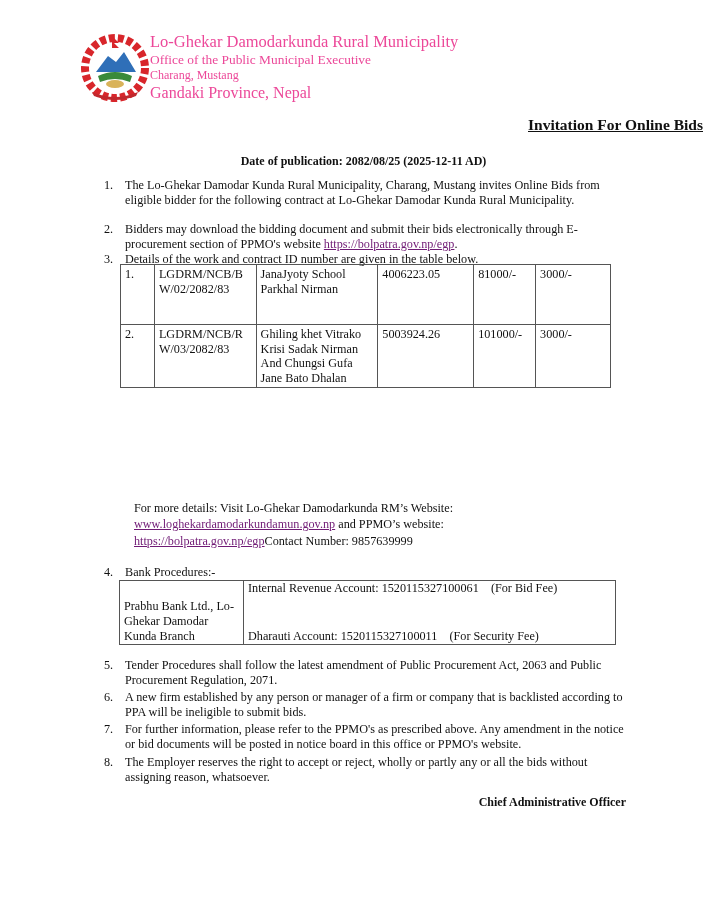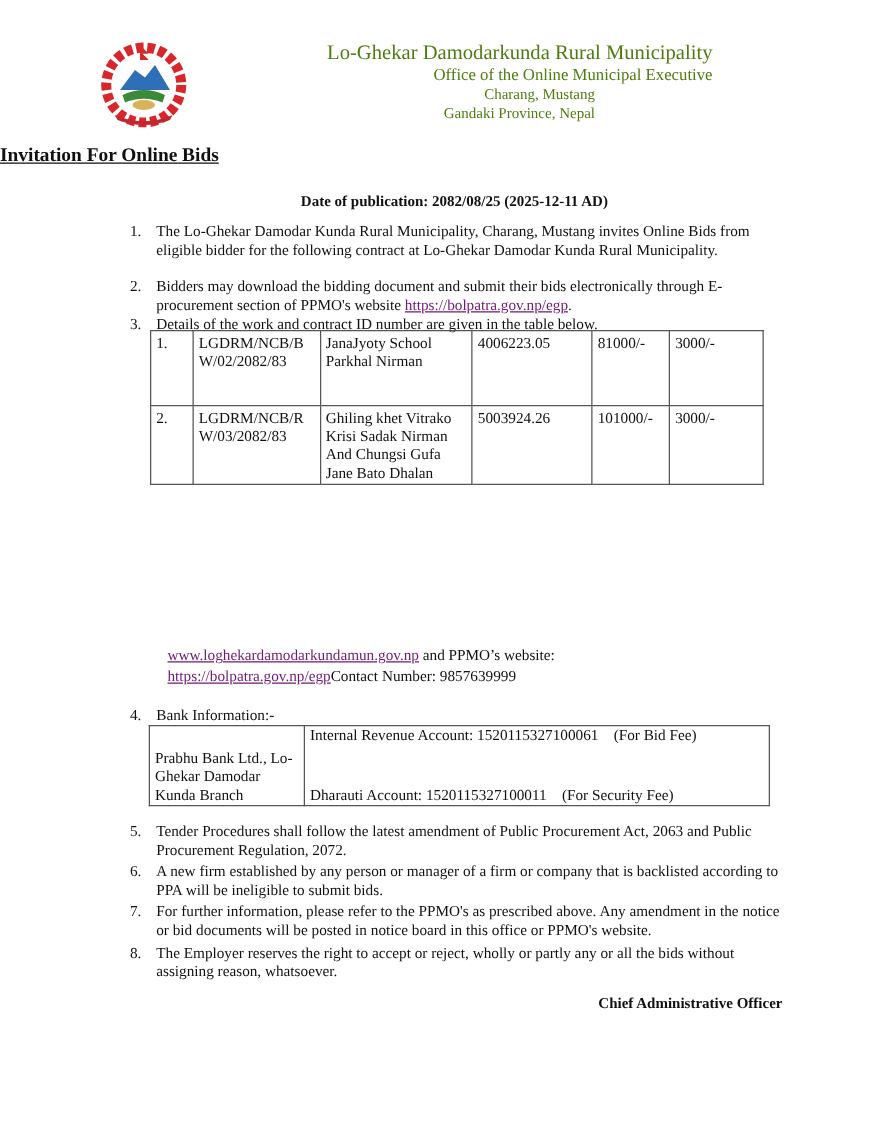--- a/index.html
+++ b/index.html
@@ -1,24 +1,24 @@
 <!DOCTYPE html>
 <html><head>
 <meta charset="utf-8">
 <style>
   html, body { margin: 0; padding: 0; background: #ffffff; }
   body { width: 703px; height: 910px; position: relative; overflow: hidden;
          font-family: "Liberation Serif", "DejaVu Serif", serif; color: #111; font-size: 12.2px; }
   .abs { position: absolute; }
-  .hdr { color: #4d7c0f; text-align: right; line-height: 1.2; }
+  .hdr { color: #ec4899; text-align: left; line-height: 1.2; }
   .h1 { left: 150px; top: 32px; width: 420px; font-size: 16.5px; }
   .h2 { left: 150px; top: 52px; width: 420px; font-size: 13.4px; }
   .h3 { left: 150px; top: 68px; width: 326px; font-size: 12px; }
-  .h4 { left: 150px; top: 83px; width: 326px; font-size: 12px; }
-  .title { left: 0; top: 116px; width: 703px; text-align: left; font-weight: bold; font-size: 15.5px; text-decoration: underline; }
+  .h4 { left: 150px; top: 83px; width: 326px; font-size: 16px; }
+  .title { left: 0; top: 116px; width: 703px; text-align: right; font-weight: bold; font-size: 15.5px; text-decoration: underline; }
   .date { left: 0; top: 154px; width: 703px; text-align: center; font-weight: bold; font-size: 12px; padding-left: 12px; }
   .li { left: 104px; width: 520px; line-height: 14.6px; }
   .li .num { position: absolute; left: 0; width: 18px; }
   .li .txt { margin-left: 21px; display: block; }
   a.link { color: #701a75; text-decoration: underline; }
   table.bids { position: absolute; left: 120px; top: 264px; border-collapse: collapse; width: 491px; }
   table.bids td, table.bids th { border: 1px solid #555; vertical-align: top; padding: 2px 4px; font-size: 12.2px; text-align: left; }
   table.bids th { font-weight: bold; line-height: 22.6px; height: 108px; }
   table.bids td { line-height: 14.6px; }
   table.bank { position: absolute; left: 119px; top: 580px; border-collapse: collapse; width: 497px; }
@@ -35,21 +35,21 @@
     <circle cx="37" cy="36" r="30" fill="none" stroke="#d8262b" stroke-width="8" stroke-dasharray="6 3"></circle>
     <path d="M18 40 L30 24 L38 30 L46 20 L58 40 Z" fill="#2f6fb8"></path>
     <path d="M20 44 Q37 36 54 44 L52 50 Q37 44 22 50 Z" fill="#3a8a3a"></path>
     <ellipse cx="37" cy="52" rx="9" ry="4" fill="#d9b35a"></ellipse>
     <path d="M34 4 L34 16 L41 16 L36 11 L41 11 Z" fill="#d8262b"></path>
     <path d="M14 60 Q37 70 60 60 L58 64 Q37 72 16 64 Z" fill="#c0282d"></path>
   </svg>
 </div>
 
 <div class="abs hdr h1">Lo-Ghekar Damodarkunda Rural Municipality</div>
-<div class="abs hdr h2">Office of the Online Municipal Executive</div>
+<div class="abs hdr h2">Office of the Public Municipal Executive</div>
 <div class="abs hdr h3">Charang, Mustang</div>
 <div class="abs hdr h4">Gandaki Province, Nepal</div>
 
 <div class="abs title">Invitation For Online Bids</div>
 <div class="abs date">Date of publication: 2082/08/25 (2025-12-11 AD)</div>
 
 <div class="abs li" style="top:178px;">
   <span class="num">1.</span>
   <span class="txt">The Lo-Ghekar Damodar Kunda Rural Municipality, Charang, Mustang invites Online Bids from eligible bidder for the following contract at Lo-Ghekar Damodar Kunda Rural Municipality.</span>
 </div>
@@ -85,45 +85,45 @@
     <td style="word-break:break-all;">LGDRM/NCB/RW/03/2082/83</td>
     <td>Ghiling khet Vitrako Krisi Sadak Nirman And Chungsi Gufa Jane Bato Dhalan</td>
     <td>5003924.26</td>
     <td>101000/-</td>
     <td>3000/-</td>
   </tr>
 </tbody>
   </table>
 
 <div class="abs more">
-  <br>
+  <span>For more details: Visit Lo-Ghekar Damodarkunda RM’s Website:</span><br>
   <a class="link">www.loghekardamodarkundamun.gov.np</a><span> and PPMO’s website:</span><br>
   <a class="link">https://bolpatra.gov.np/egp</a><span>Contact Number: 9857639999</span>
 </div>
 
 <div class="abs li" style="top:565px;">
   <span class="num">4.</span>
-  <span class="txt">Bank Information:-</span>
+  <span class="txt">Bank Procedures:-</span>
 </div>
 
 <table class="bank">
   <tbody>
       <tr style="height:60px;">
     <td style="width:115px; padding-bottom:1px;margin-left:20px;">Prabhu Bank Ltd., Lo-Ghekar Damodar Kunda Branch</td>
     <td style="padding-bottom:1px;">
       <div style="white-space:pre; margin-bottom:33px;">Internal Revenue Account: 1520115327100061    (For Bid Fee)</div>
       <div style="white-space:pre;">Dharauti Account: 1520115327100011    (For Security Fee)</div>
     </td>
   </tr>
 </tbody>
   </table>
 
 <div class="abs li" style="top:658px;">
   <span class="num">5.</span>
-  <span class="txt">Tender Procedures shall follow the latest amendment of Public Procurement Act, 2063 and Public Procurement Regulation, 2072.</span>
+  <span class="txt">Tender Procedures shall follow the latest amendment of Public Procurement Act, 2063 and Public Procurement Regulation, 2071.</span>
 </div>
 <div class="abs li" style="top:690px;">
   <span class="num">6.</span>
   <span class="txt">A new firm established by any person or manager of a firm or company that is backlisted according to PPA will be ineligible to submit bids.</span>
 </div>
 <div class="abs li" style="top:722px;">
   <span class="num">7.</span>
   <span class="txt">For further information, please refer to the PPMO's as prescribed above. Any amendment in the notice or bid documents will be posted in notice board in this office or PPMO's website.</span>
 </div>
 <div class="abs li" style="top:755px;">

